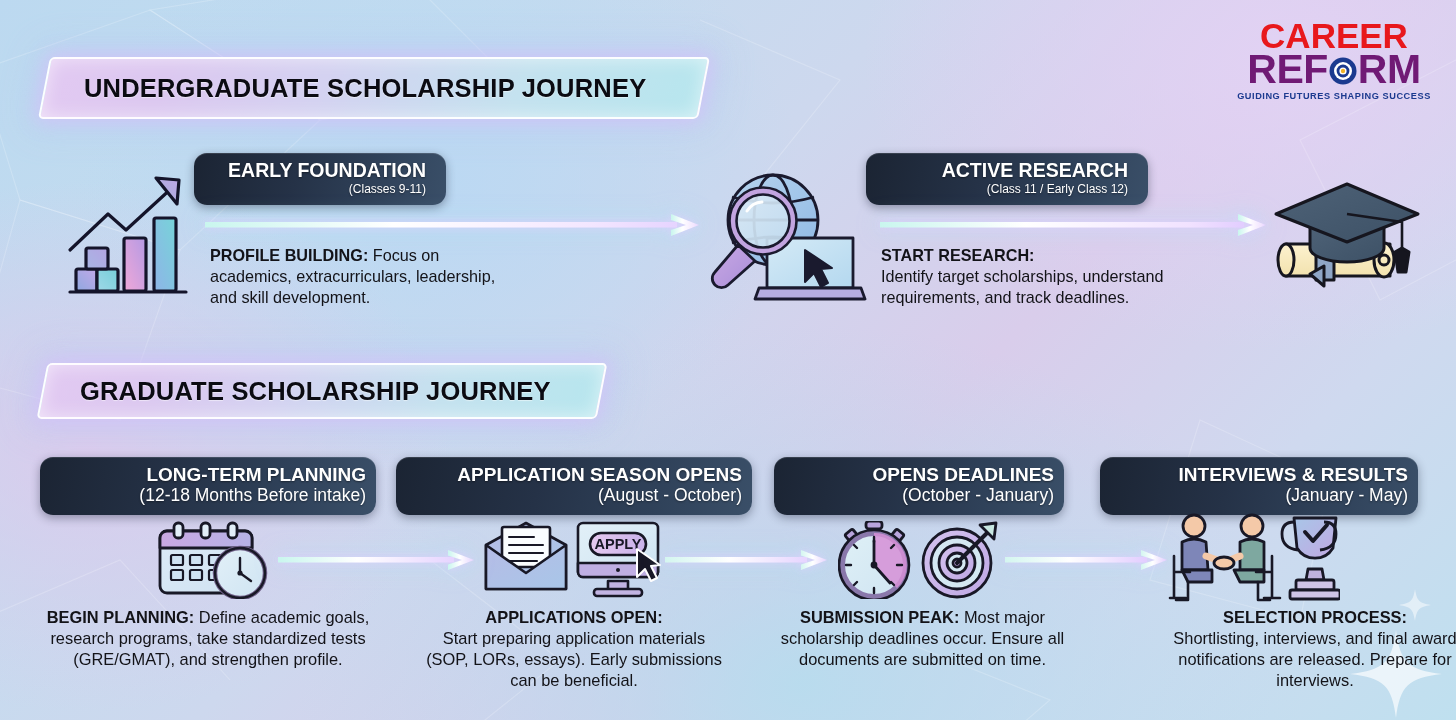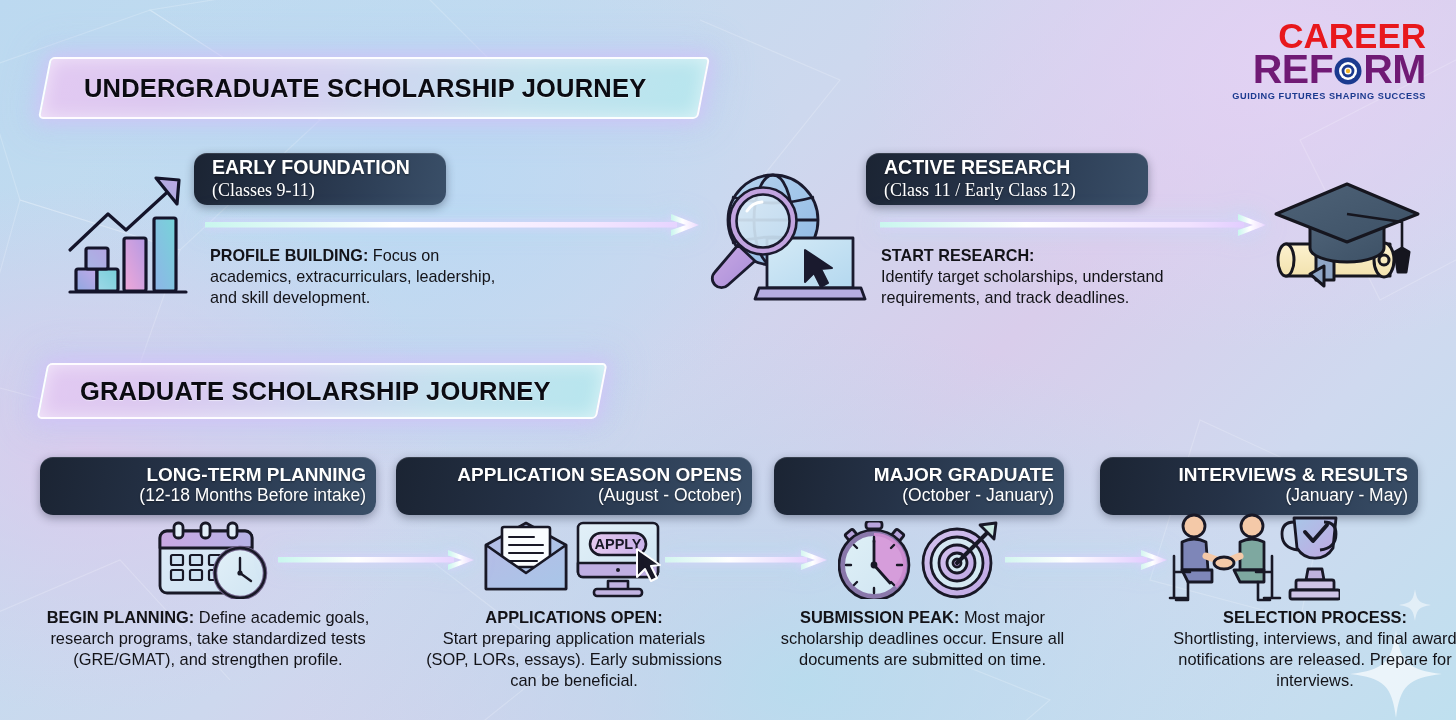--- a/index.html
+++ b/index.html
@@ -42,43 +42,43 @@
     border-radius:13px;
     background:linear-gradient(100deg,#1b2433 0%,#253247 40%,#2f4159 72%,#3a4f68 100%);
     box-shadow:0 3px 10px rgba(20,30,50,.38), inset 0 1px 0 rgba(255,255,255,.12);
     color:#fff;
     display:flex; flex-direction:column; justify-content:center;
   }
   .badge .b-title { font-weight:bold; line-height:1.08; text-shadow:0 1px 2px rgba(0,0,0,.45); }
   .badge .b-sub   { line-height:1.12; text-shadow:0 1px 2px rgba(0,0,0,.4); }
 
   
-  .badge.ug { padding:8px 20px 9px 18px; align-items:flex-start; }
+  .badge.ug { padding:8px 20px 9px 18px; align-items:flex-end; }
   .badge.ug .b-title { font-size:19.5px; }
-  .badge.ug .b-sub   { font-size:18px; font-weight:normal; margin-top:2px;font-family:Liberation Serif, serif; }
+  .badge.ug .b-sub   { font-size:12px; font-weight:normal; margin-top:2px; }
 
   
   .badge.pg { padding:7px 10px 8px; align-items:flex-end; text-align:center; }
   .badge.pg .b-title { font-size:19px; }
   .badge.pg .b-sub   { font-size:17.5px; font-weight:normal; margin-top:1px; }
 
   
   .desc { position:absolute; color:#131318; font-size:16.2px; line-height:1.30; }
   .desc b { font-weight:bold; }
   .desc.center { text-align:center; font-size:16.4px; line-height:1.29; }
 
   
   .arrow { position:absolute; height:24px; }
   .arrow svg { display:block; filter:drop-shadow(0 0 5px rgba(226,205,252,.95)) drop-shadow(0 0 10px rgba(170,225,245,.55)); }
 
   .icon { position:absolute; }
   .icon svg { display:block; }
 
   
-  #logo { position:absolute; right:30px; top:18px; width:200px; text-align:right; line-height:1; }
+  #logo { position:absolute; right:22px; top:18px; width:200px; text-align:center; line-height:1; }
   #logo .l1 { font-size:35px; font-weight:bold; color:#e8181c; letter-spacing:0px; font-family:"Liberation Sans", sans-serif; }
   #logo .l2 { font-size:41px; font-weight:bold; color:#701a75; letter-spacing:-0.5px; position:relative; margin-top:-4px; }
   #logo .l3 { font-size:9.2px; font-weight:bold; color:#1b3a8f; letter-spacing:.55px; margin-top:2px; }
 </style>
 </head>
 <body>
 
 <svg class="bg-lines" width="1456" height="720" viewBox="0 0 1456 720">
   <g stroke="#ffffff" stroke-opacity="0.40" fill="none" stroke-width="1.1">
     <path d="M-20 70 L150 10 L320 120 L180 250 L20 200 Z"></path>
@@ -279,21 +279,21 @@
 
 <div class="badge pg" style="left:40px;top:457px;width:336px;height:58px;">
   <div class="b-title">LONG-TERM PLANNING</div>
   <div class="b-sub">(12-18 Months Before intake)</div>
 </div>
 <div class="badge pg" style="left:396px;top:457px;width:356px;height:58px;">
   <div class="b-title">APPLICATION SEASON OPENS</div>
   <div class="b-sub">(August - October)</div>
 </div>
 <div class="badge pg" style="left:774px;top:457px;width:290px;height:58px;">
-  <div class="b-title">MAJOR GRADUATE</div>
+  <div class="b-title">OPENS DEADLINES</div>
   <div class="b-sub">(October - January)</div>
 </div>
 <div class="badge pg" style="left:1100px;top:457px;width:318px;height:58px;">
   <div class="b-title">INTERVIEWS &amp; RESULTS</div>
   <div class="b-sub">(January - May)</div>
 </div>
 
 <div class="icon" style="left:152px;top:521px;">
   <svg width="122" height="78" viewBox="0 0 122 78">
     <defs>

